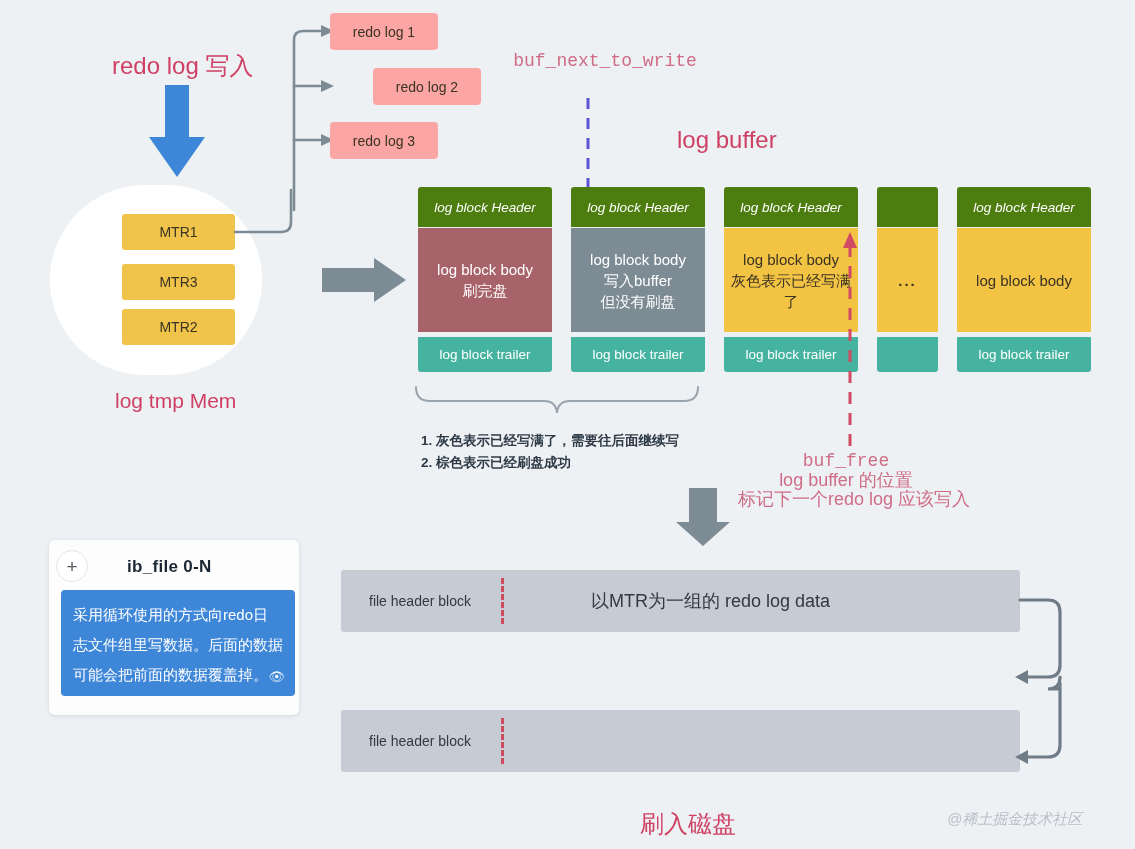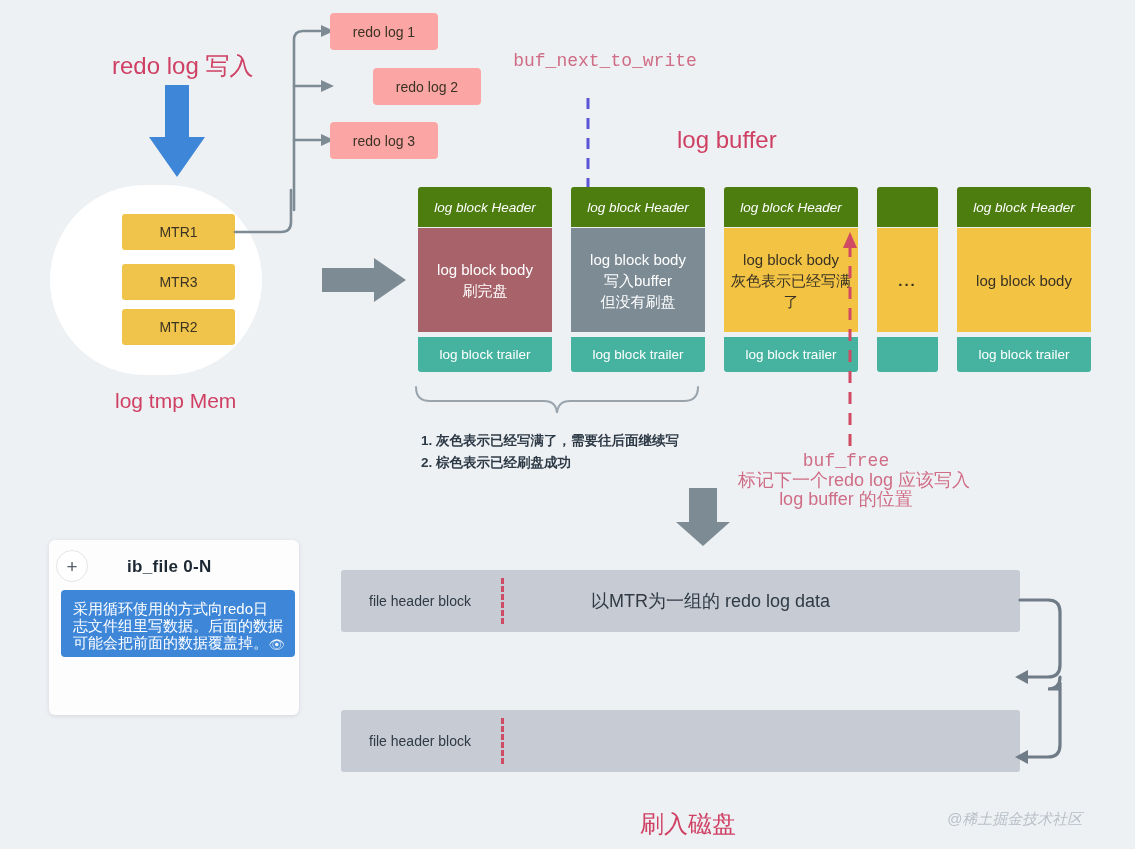--- a/index.html
+++ b/index.html
@@ -55,21 +55,21 @@
     box-shadow:0 1px 4px rgba(40,50,70,.14);
   }
   .card-plus{
     width:30px;height:30px;border-radius:50%;
     border:1px solid #e3e6ea;background:#fff;color:#555d66;
     font-size:19px;line-height:1;
   }
   .card-title{font-size:17px;font-weight:bold;color:#1b2733;letter-spacing:.3px;}
   .card-note{
     background:#3d86d8;color:#fff;border-radius:4px;
-    font-size:15px;line-height:17px;padding:10px 12px 6px 12px;
+    font-size:15px;line-height:30px;padding:10px 12px 6px 12px;
     position:relative;
   }
   .eye{position:absolute;right:10px;bottom:4px;font-size:13px;opacity:.9;}
 
   
   .anno-pink{color:#cf6d86;font-size:18px;line-height:19px;text-align:center;white-space:nowrap;}
   .anno-mono{font-family:"Liberation Mono","DejaVu Sans Mono",monospace;}
   .legend{font-size:13.5px;line-height:22px;color:#2d3a46;font-weight:bold;white-space:nowrap;}
 
   .watermark{color:#b9bfc7;font-size:15px;white-space:nowrap;}
@@ -165,22 +165,22 @@
   </div>
   <div class="ctr blk-t" style="height:35px;margin-top:5px;border-radius:0 0 3px 3px;">log block trailer</div>
 </div>
 
 <svg class="abs" width="16" height="220" style="left:842px;top:230px;">
   <path d="M8,216 L8,16" stroke="#cf4a62" stroke-width="3" fill="none" stroke-dasharray="12 9"></path>
   <polygon points="1,18 15,18 8,2" fill="#cf4a62"></polygon>
 </svg>
 <div class="abs anno-pink" style="left:738px;top:452px;width:216px;">
   <div class="anno-mono">buf_free</div>
+  <div>log buffer 的位置</div>
   <div>标记下一个redo log 应该写入</div>
-  <div>log buffer 的位置</div>
 </div>
 
 <svg class="abs" width="290" height="40" style="left:414px;top:381px;">
   <path d="M2,6 Q2,20 16,20 L130,20 Q142,20 143,32 Q144,20 156,20 L270,20 Q284,20 284,6" stroke="#9aa4ad" stroke-width="2" fill="none" stroke-linecap="round"></path>
 </svg>
 
 <div class="abs legend" style="left:421px;top:430px;">
   <div>1. 灰色表示已经写满了，需要往后面继续写</div>
   <div>2. 棕色表示已经刷盘成功</div>
 </div>

